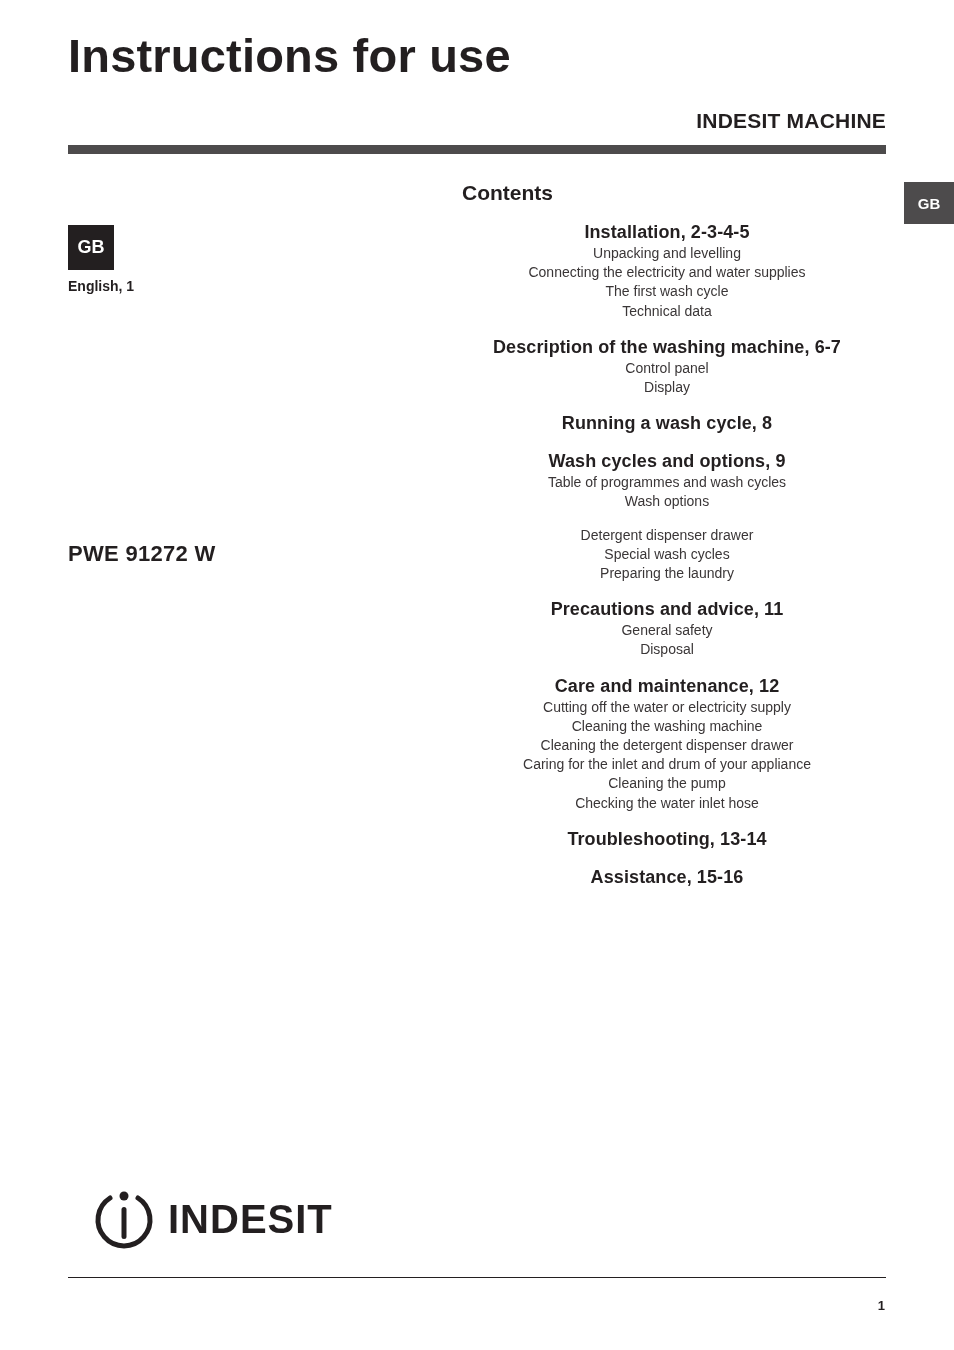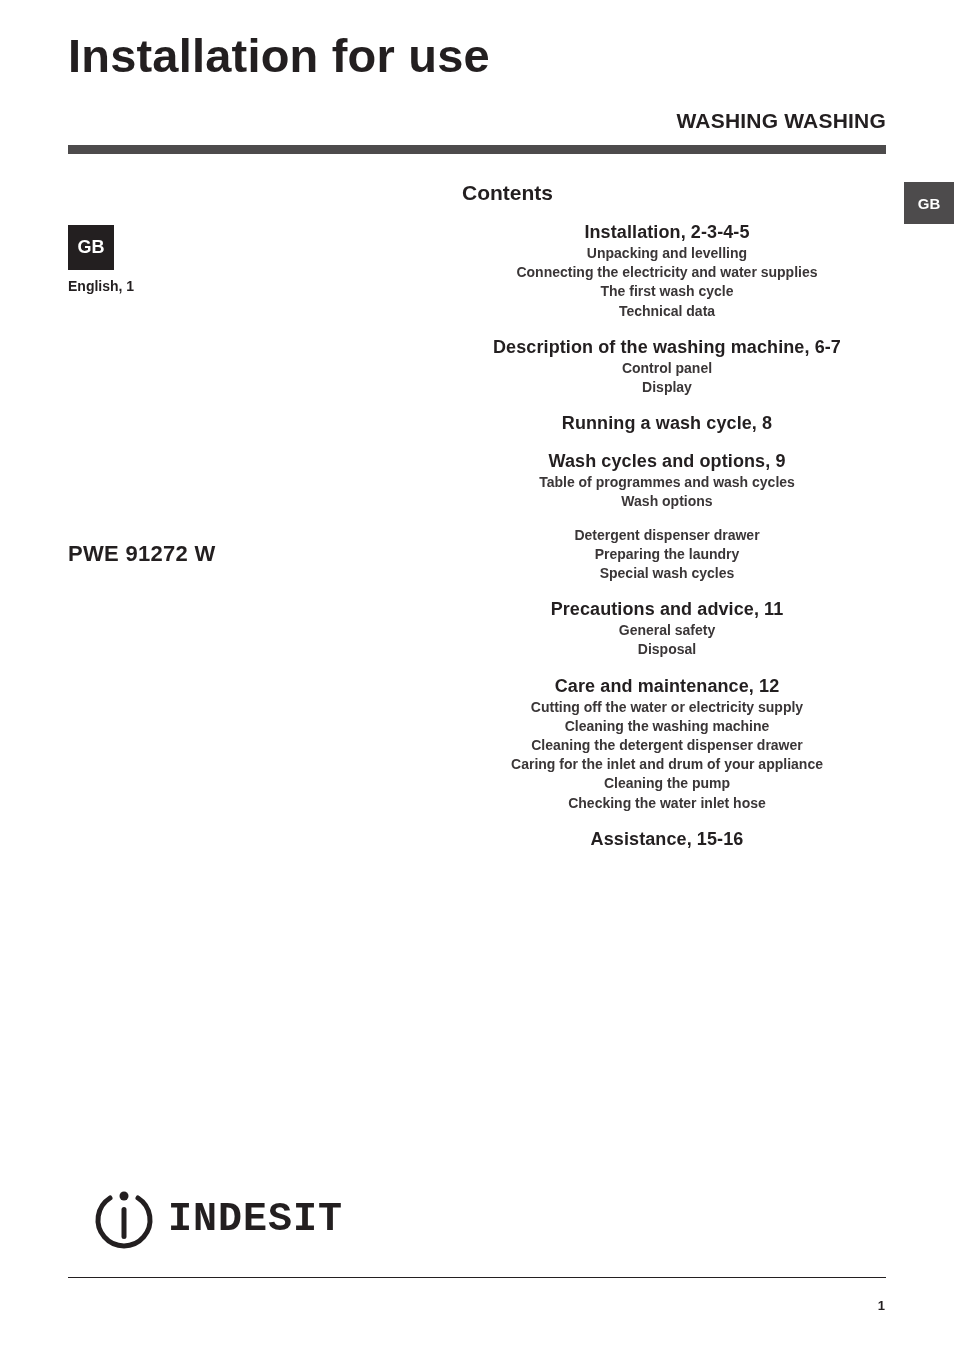--- a/index.html
+++ b/index.html
@@ -14,33 +14,33 @@
 
     .lang-badge { position: absolute; left: 68px; top: 225px; width: 46px; height: 45px; background: #231f20; color: #fff; font-weight: bold; font-size: 18px; display: flex; align-items: center; justify-content: center; }
     .lang-label { position: absolute; left: 68px; top: 278px; font-size: 14px; font-weight: bold; }
 
     .model { position: absolute; left: 68px; top: 541px; font-size: 22px; font-weight: bold; letter-spacing: 0.3px; }
 
     .toc { position: absolute; left: 462px; top: 180px; width: 410px; }
     .toc-heading { font-size: 21px; font-weight: bold; line-height: 26px; margin-bottom: 14px; }
     .toc-section { margin-bottom: 14px; text-align: center; }
     .toc-section-title { font-size: 18px; font-weight: bold; line-height: 24px; letter-spacing: 0.1px; }
-    .toc-sub { font-size: 14px; line-height: 19.2px; color: #3a3637; font-weight: bold; }
+    .toc-sub { font-size: 14px; line-height: 19.2px; color: #3a3637; font-weight: normal; }
 
     .logo { position: absolute; left: 92px; top: 1188px; display: flex; align-items: center; }
-    .logo-text { font-size: 40px; font-weight: bold; letter-spacing: 1px; margin-left: 12px; color: #231f20; font-family: Liberation Mono, monospace; }
+    .logo-text { font-size: 40px; font-weight: bold; letter-spacing: 1px; margin-left: 12px; color: #231f20; font-family: Liberation Sans, sans-serif; }
 
     .footer-rule { position: absolute; left: 68px; top: 1277px; width: 818px; height: 1px; background: #231f20; }
     .page-number { position: absolute; right: 69px; top: 1298px; font-size: 13px; font-weight: bold; }
   </style>
 </head>
 <body>
 
-<div class="doc-title">Installation for use</div>
-<div class="doc-subtitle">WASHING WASHING</div>
+<div class="doc-title">Instructions for use</div>
+<div class="doc-subtitle">INDESIT MACHINE</div>
 <div class="header-bar"></div>
 
 <div class="side-tab">GB</div>
 
 <div class="lang-badge">GB</div>
 <div class="lang-label">English, 1</div>
 
 <div class="model">PWE 91272 W</div>
 
 <div class="toc">
@@ -61,36 +61,39 @@
       <div class="toc-section">
         <div class="toc-section-title">Running a wash cycle, 8</div>
       </div>
       <div class="toc-section">
         <div class="toc-section-title">Wash cycles and options, 9</div>
         <div class="toc-sub">Table of programmes and wash cycles</div>
         <div class="toc-sub">Wash options</div>
       </div>
       <div class="toc-section">
         <div class="toc-sub">Detergent dispenser drawer</div>
+        <div class="toc-sub">Special wash cycles</div>
         <div class="toc-sub">Preparing the laundry</div>
-        <div class="toc-sub">Special wash cycles</div>
       </div>
       <div class="toc-section">
         <div class="toc-section-title">Precautions and advice, 11</div>
         <div class="toc-sub">General safety</div>
         <div class="toc-sub">Disposal</div>
       </div>
       <div class="toc-section">
         <div class="toc-section-title">Care and maintenance, 12</div>
         <div class="toc-sub">Cutting off the water or electricity supply</div>
         <div class="toc-sub">Cleaning the washing machine</div>
         <div class="toc-sub">Cleaning the detergent dispenser drawer</div>
         <div class="toc-sub">Caring for the inlet and drum of your appliance</div>
         <div class="toc-sub">Cleaning the pump</div>
         <div class="toc-sub">Checking the water inlet hose</div>
+      </div>
+      <div class="toc-section">
+        <div class="toc-section-title">Troubleshooting, 13-14</div>
       </div>
       <div class="toc-section">
         <div class="toc-section-title">Assistance, 15-16</div>
       </div>
     </div>
 </div>
 
 <div class="logo">
   <svg width="64" height="62" viewBox="0 0 64 62">
     <path d="M18 10 A26 26 0 1 0 46 10" fill="none" stroke="#231f20" stroke-width="5" stroke-linecap="round"></path>

